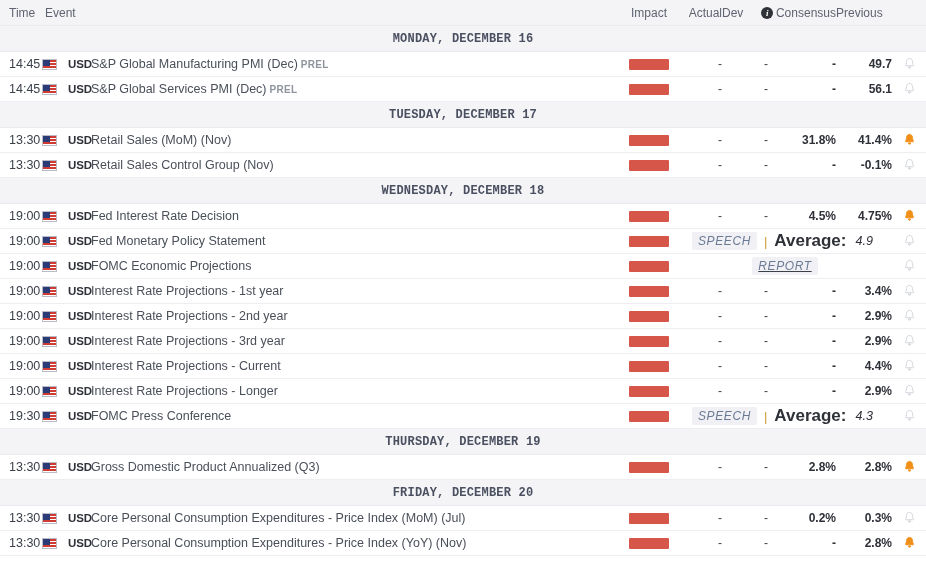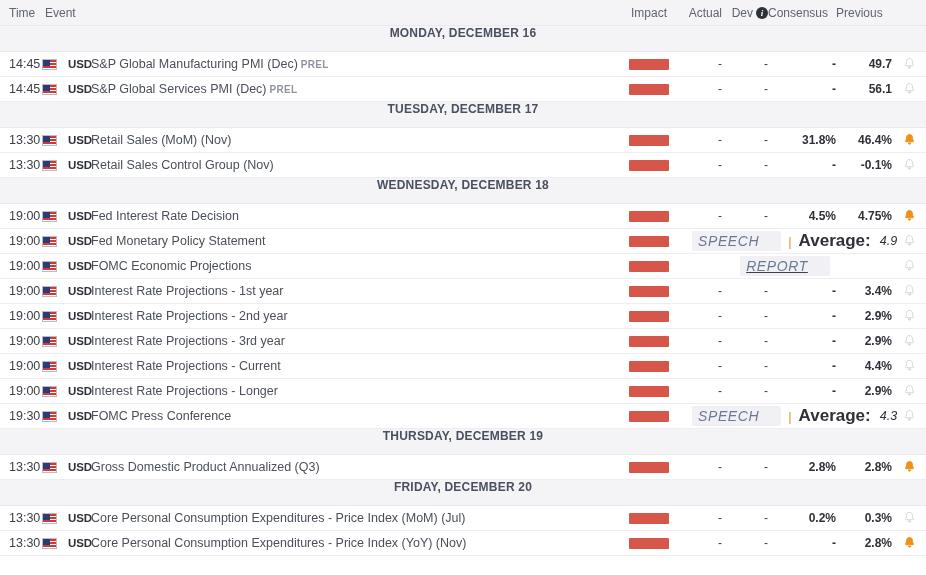--- a/index.html
+++ b/index.html
@@ -26,43 +26,45 @@
     border-bottom: 1px solid #e9e9ef;
     font-size: 12px;
     color: #5f6470;
   }
   .th { white-space: nowrap; }
   .th-time     { width: 42px;  padding-left: 9px; }
   .th-event    { flex: 1;      padding-left: 3px; }
   .th-impact   { width: 58px;  text-align: center; }
   .th-actual   { width: 44px;  text-align: right; }
   .th-dev      { width: 46px;  text-align: right; display: flex; align-items: center;
-                 justify-content: flex-end; gap: 3px; }
-  .th-cons     { width: 68px;  }
+                 gap: 18px; }
+  .th-cons     { width: 68px;  text-align: right; }
   .th-prev     { width: 56px;  text-align: left; }
   .th-bell     { width: 34px; }
 
   .info-icon {
     width: 12px; height: 12px; border-radius: 50%;
     background: #2f3138; color: #ffffff;
     font-size: 9px; font-weight: bold; line-height: 12px;
     text-align: center; font-style: italic;
     display: inline-block; flex: none;
     font-family: "Liberation Serif", serif;
     cursor: pointer;
   }
 
   
   .day-row {
     height: 26px;
     background: #f4f4f7;
     border-bottom: 1px solid #e9e9ef;
     display: flex;
+    align-items: center;
     justify-content: center;
     padding-right: 0px;
+    font-family: Liberation Mono, monospace;
   }
   .day-label {
     font-size: 12px;
     font-weight: bold;
     color: #4a5060;
     letter-spacing: 0.2px;
     margin-right: 0px;
     transform: translateX(0px);
   }
 
@@ -138,23 +140,23 @@
     justify-content: flex-start;
     gap: 7px;
     padding-left: 14px;
   }
   .c-special.report-only { justify-content: center; padding-left: 0; text-decoration: underline; }
   .badge {
     display: inline-block;
     background: #f1f1f5;
     color: #6a7a95;
     font-style: italic;
-    font-size: 14px;
+    font-size: 12px;
     letter-spacing: 0.6px;
-    padding: 2px 22px 2px 6px;
+    padding: 2px 6px 2px 6px;
     border-radius: 2px;
     white-space: nowrap;
     cursor: pointer;
   }
   .divider-pipe { color: #d09a33; font-size: 13px; line-height: 1; }
   .avg-label { font-size: 17px; font-weight: bold; color: #2f3138; }
   .avg-value { font-size: 12.5px; font-style: italic; color: #2f3138; margin-left: 2px; }
 
   
   .bell { width: 13px; height: 14px; display: block; cursor: pointer; }
@@ -242,21 +244,21 @@
           </span>
           <span class="cur-code">USD</span>
         </div>
         <div class="c-event"><span>Retail Sales (MoM) (Nov)</span></div>
         <div class="c-impact">
           <span class="impact-bar"></span>
         </div>
         <div class="c-actual">-</div>
         <div class="c-dev">-</div>
         <div class="c-cons">31.8%</div>
-        <div class="c-prev">46.4%</div>
+        <div class="c-prev">41.4%</div>
         <div class="c-bell">
           <svg class="bell" viewBox="0 0 16 17">
             <path d="M8 1.6c-2.1 0-3.6 1.6-3.6 3.7 0 3.0-1.3 3.6-1.3 4.6 0 .5.4.8 1 .8h7.8c.6 0 1-.3 1-.8 0-1-1.3-1.6-1.3-4.6 0-2.1-1.5-3.7-3.6-3.7z" fill="#f09019" stroke="#f09019" stroke-width="1.2" stroke-linejoin="round"></path>
             <path d="M6.6 12.2c0 .9.6 1.5 1.4 1.5s1.4-.6 1.4-1.5z" fill="#f09019" stroke="#f09019" stroke-width="1.2" stroke-linejoin="round"></path>
           </svg>
         </div>
       </div>
       <div class="ev-row">
         <div class="c-time">13:30</div>
         <div class="c-cur">

